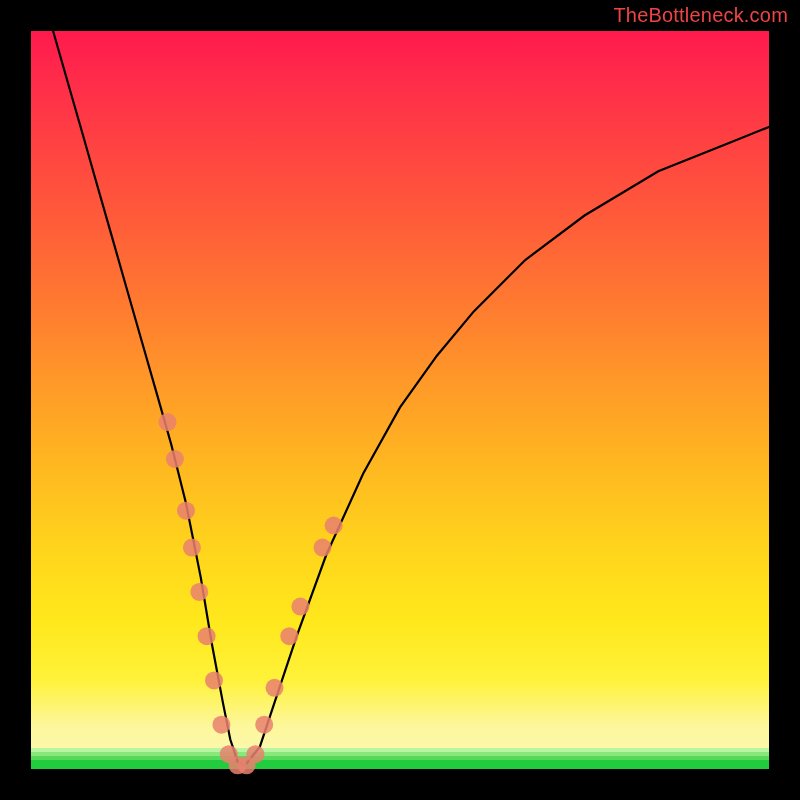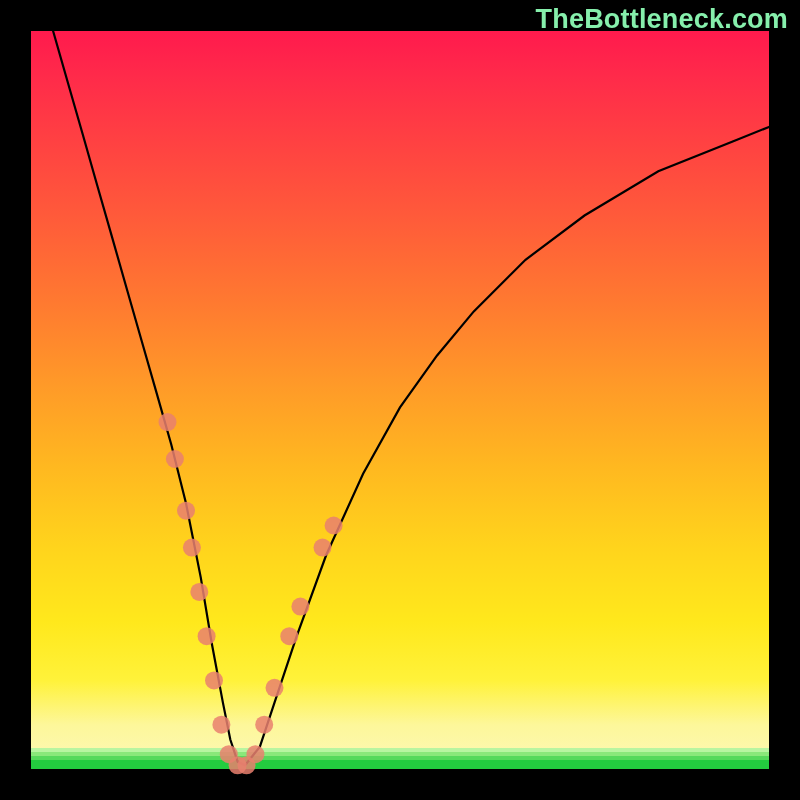--- a/index.html
+++ b/index.html
@@ -49,24 +49,24 @@
   }
   #gb1 { top: 748px; height: 4px; background: #b8f5a0; }
   #gb2 { top: 752px; height: 4px; background: #8ae87a; }
   #gb3 { top: 756px; height: 4px; background: #56d95b; }
   #gb4 { top: 760px; height: 9px; background: #23cc3f; }
 
   .watermark {
     position: absolute;
     top: 4px;
     right: 12px;
-    color: #86efac;
-    font-size: 27px;
+    color: #ef4444;
+    font-size: 20px;
     letter-spacing: 0.2px;
-    font-weight: 700;
+    font-weight: 400;
     user-select: none;
   }
   svg.curve {
     position: absolute;
     left: 31px;
     top: 31px;
     width: 738px;
     height: 738px;
     overflow: visible;
   }

